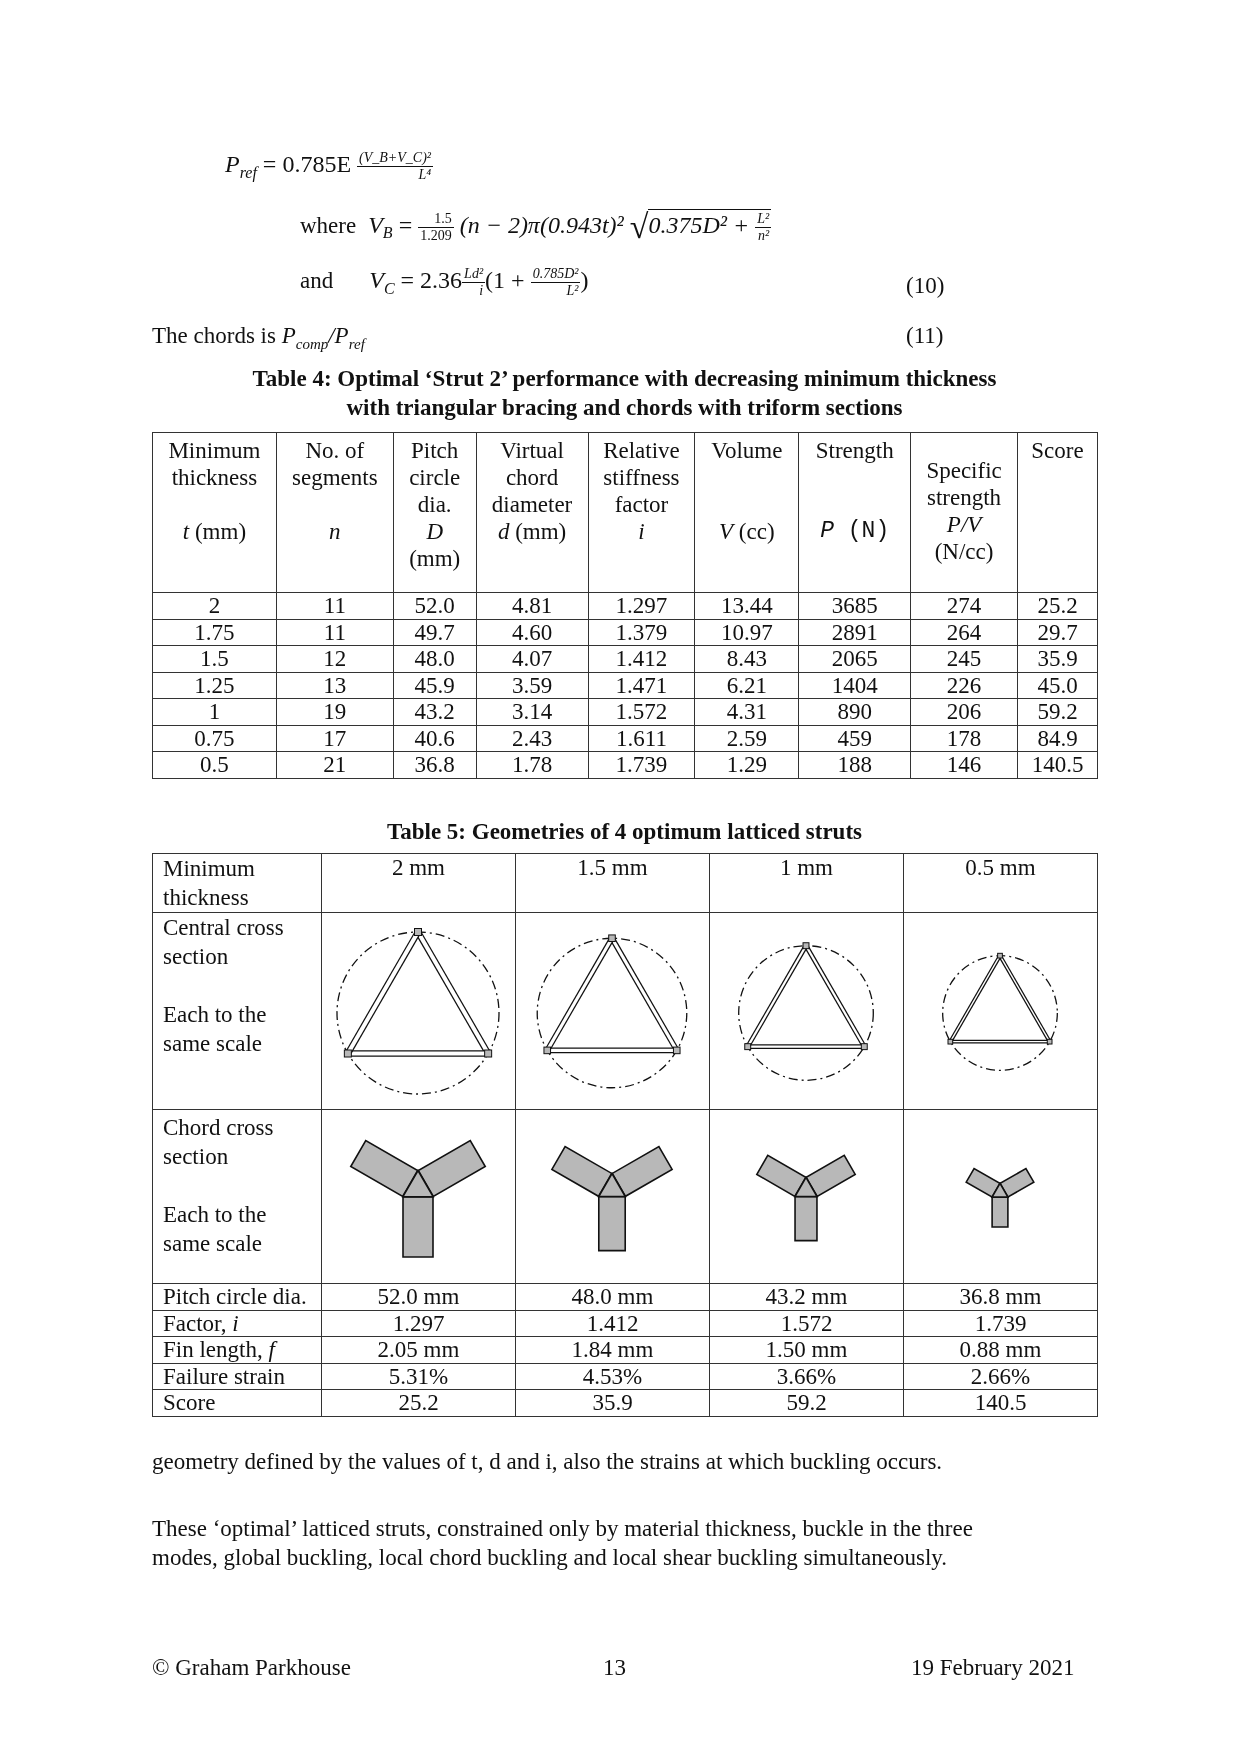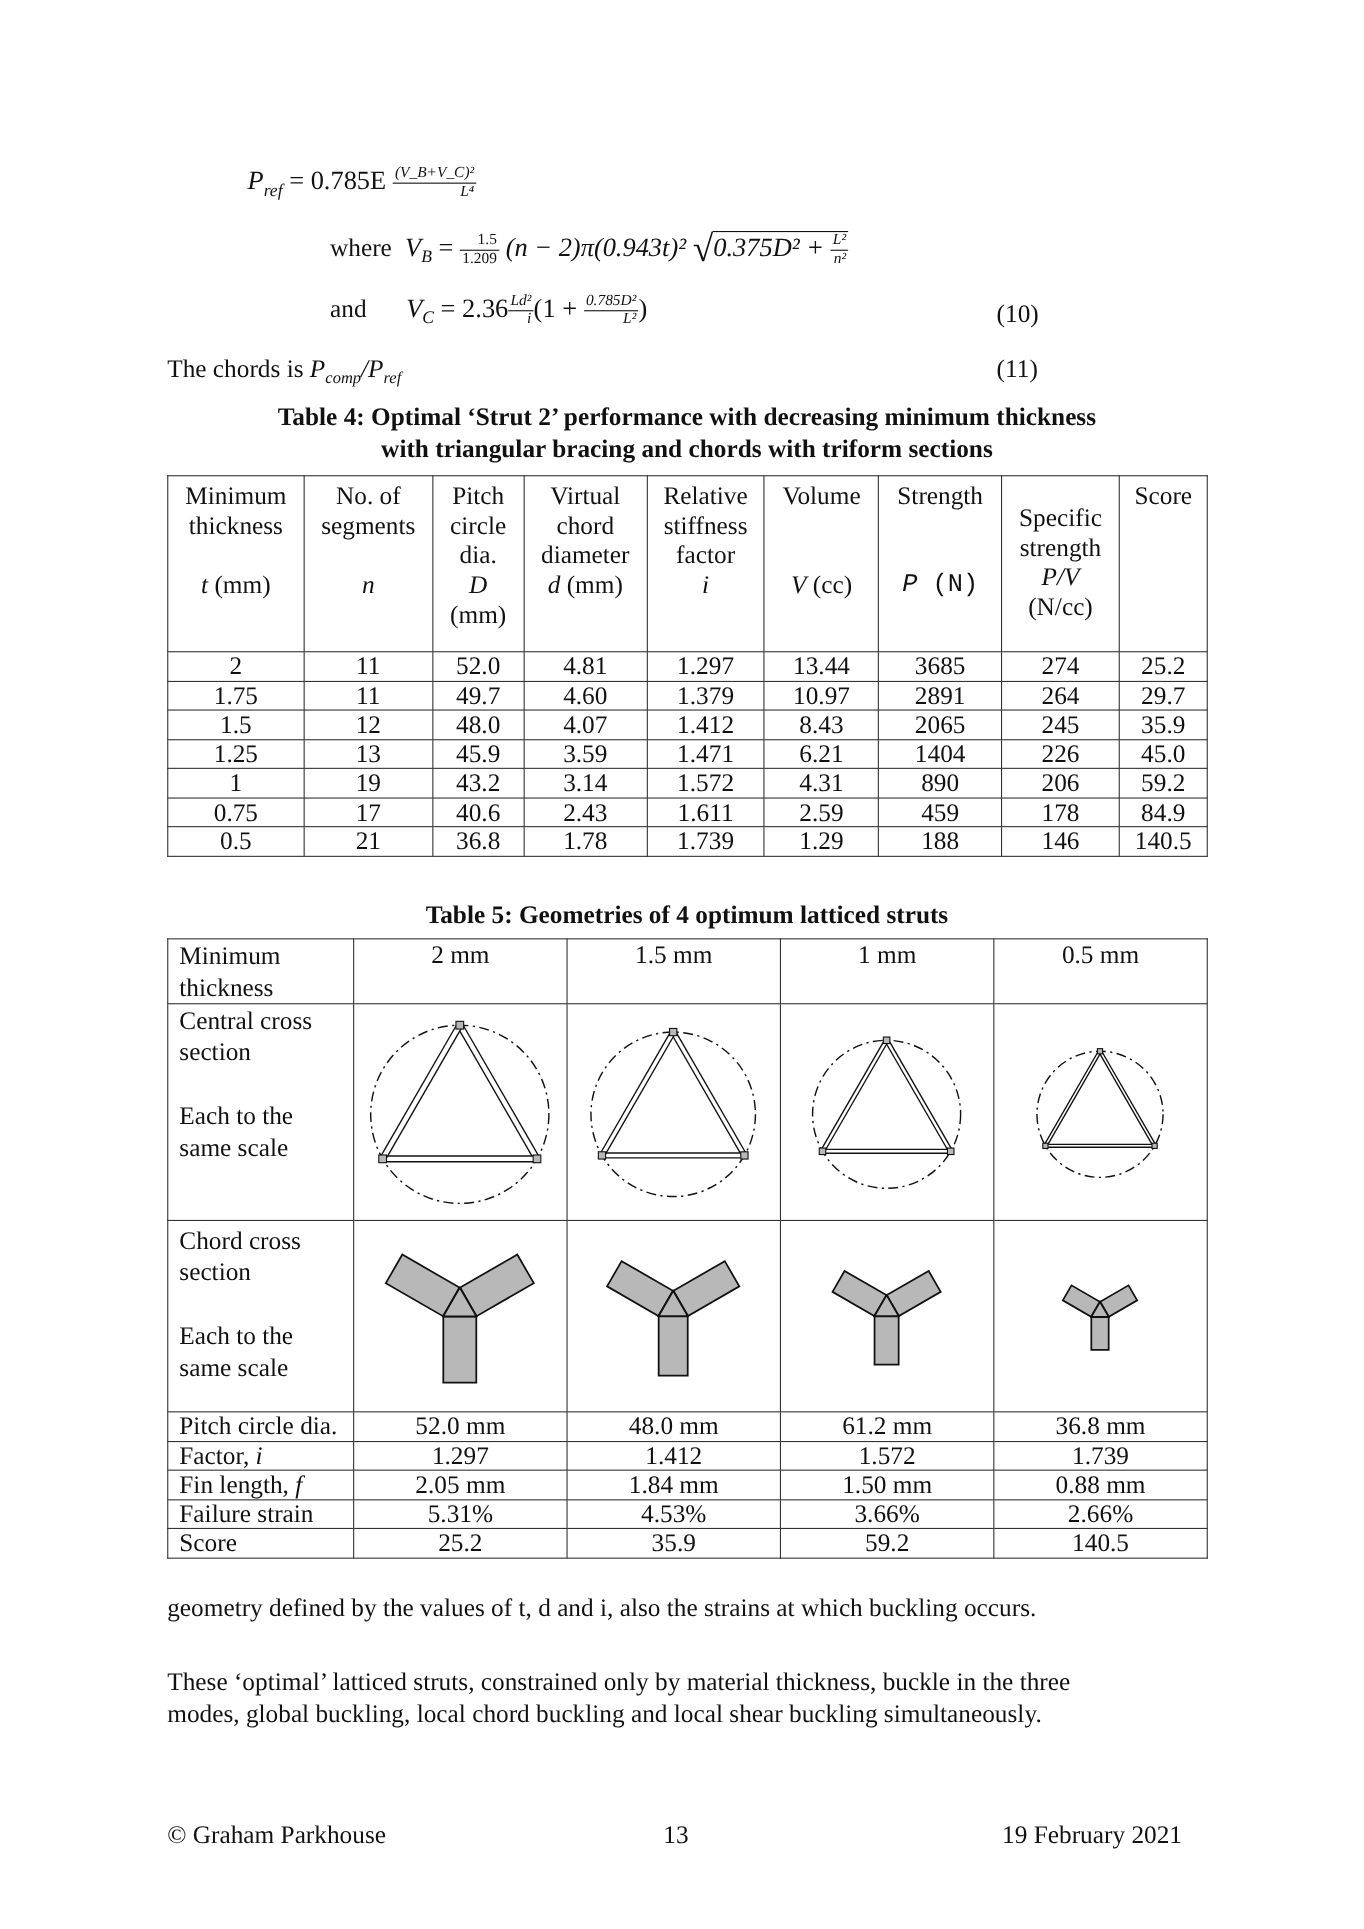--- a/index.html
+++ b/index.html
@@ -356,21 +356,21 @@
             </g>
           </svg>
         </td>
   </tr>
   </tbody>
     <tbody id="t5-body">
       <tr>
         <td class="lbl d">Pitch circle dia.</td>
         <td class="d">52.0 mm</td>
         <td class="d">48.0 mm</td>
-        <td class="d">61.2 mm</td>
+        <td class="d">43.2 mm</td>
         <td class="d">36.8 mm</td>
       </tr>
       <tr>
         <td class="lbl d"><span>Factor, </span><span style="font-style: italic;">i</span></td>
         <td class="d">1.297</td>
         <td class="d">1.412</td>
         <td class="d">1.572</td>
         <td class="d">1.739</td>
       </tr>
       <tr>

